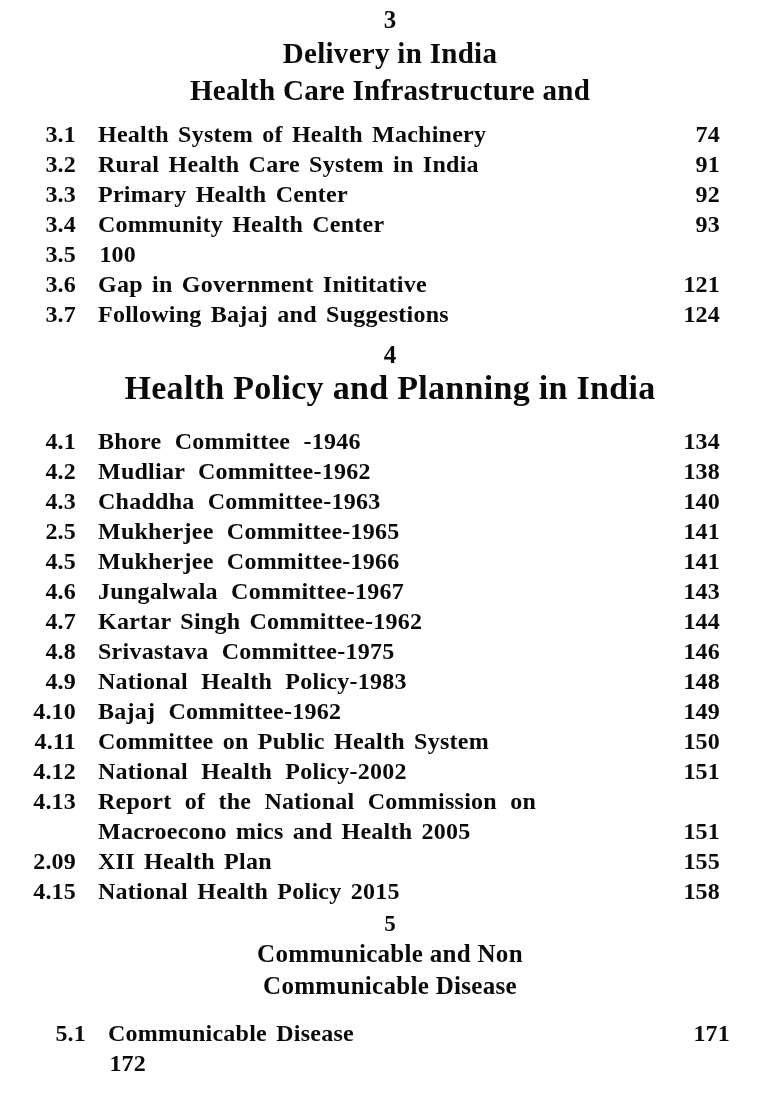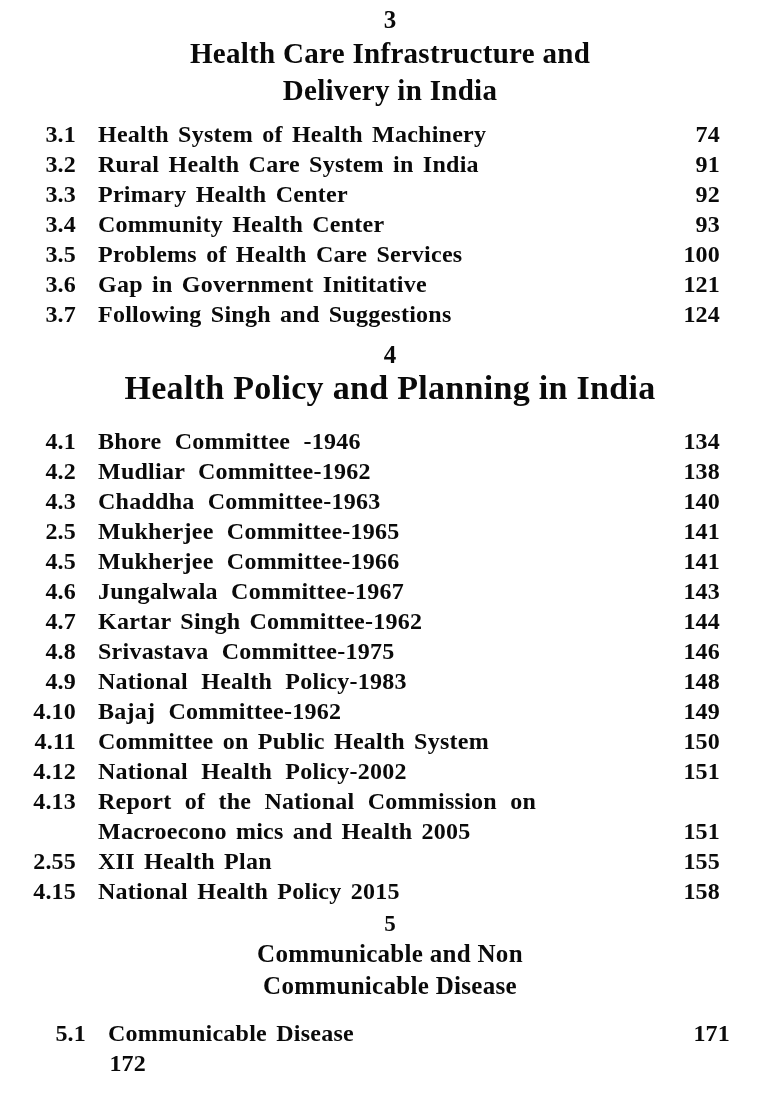--- a/index.html
+++ b/index.html
@@ -126,22 +126,22 @@
 </style>
 </head>
 <body>
 
 <div class="page">
 
   <section class="block-ch3 ch3">
     <div class="chapter-block">
       <div class="chapter-number">3</div>
       <div class="chapter-title">
+        <span class="tline">Delivery in India</span>
         <span class="tline">Health Care Infrastructure and</span>
-        <span class="tline">Delivery in India</span>
       </div>
     </div>
 
     <ul class="entries entries-ch3 list-ch3 list-wrap">
 
       <li class="entry">
         <span class="num">3.1</span>
         <span class="label spaced">Health System of Health Machinery</span>
         <span class="page-no">74</span>
       </li>
@@ -159,33 +159,32 @@
       </li>
 
       <li class="entry">
         <span class="num">3.4</span>
         <span class="label spaced">Community Health Center</span>
         <span class="page-no">93</span>
       </li>
 
       <li class="entry">
         <span class="num">3.5</span>
-        <span class="label spaced">Problems of Health Care Services</span>
         <span class="page-no">100</span>
       </li>
 
       <li class="entry">
         <span class="num">3.6</span>
         <span class="label spaced">Gap in Government Inititative</span>
         <span class="page-no">121</span>
       </li>
 
       <li class="entry">
         <span class="num">3.7</span>
-        <span class="label spaced">Following Singh and Suggestions</span>
+        <span class="label spaced">Following Bajaj and Suggestions</span>
         <span class="page-no">124</span>
       </li>
     </ul>
   </section>
 
   <section class="block-ch4 ch4">
     <div class="chapter-block">
       <div class="chapter-number">4</div>
       <div class="chapter-title">
         <span class="tline">Health Policy and Planning in India</span>
@@ -272,21 +271,21 @@
         <span class="page-no blank"></span>
       </li>
 
       <li class="entry cont">
         <span class="num"></span>
         <span class="label spaced">Macroecono mics and Health 2005</span>
         <span class="page-no">151</span>
       </li>
 
       <li class="entry">
-        <span class="num">2.55</span>
+        <span class="num">2.09</span>
         <span class="label spaced">XII Health Plan</span>
         <span class="page-no">155</span>
       </li>
 
       <li class="entry">
         <span class="num">4.15</span>
         <span class="label spaced">National Health Policy 2015</span>
         <span class="page-no">158</span>
       </li>
     </ul>

